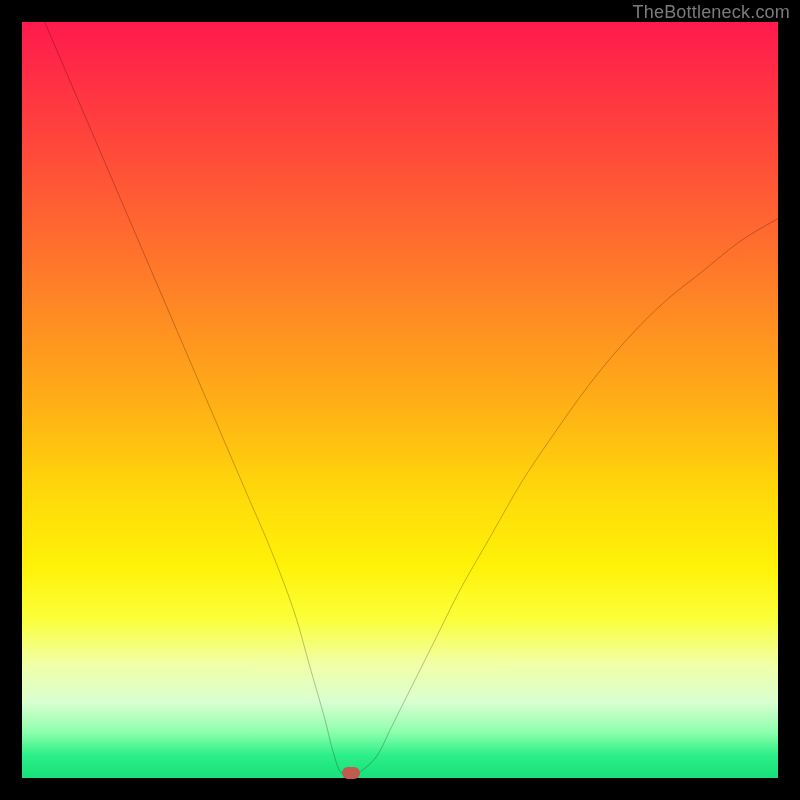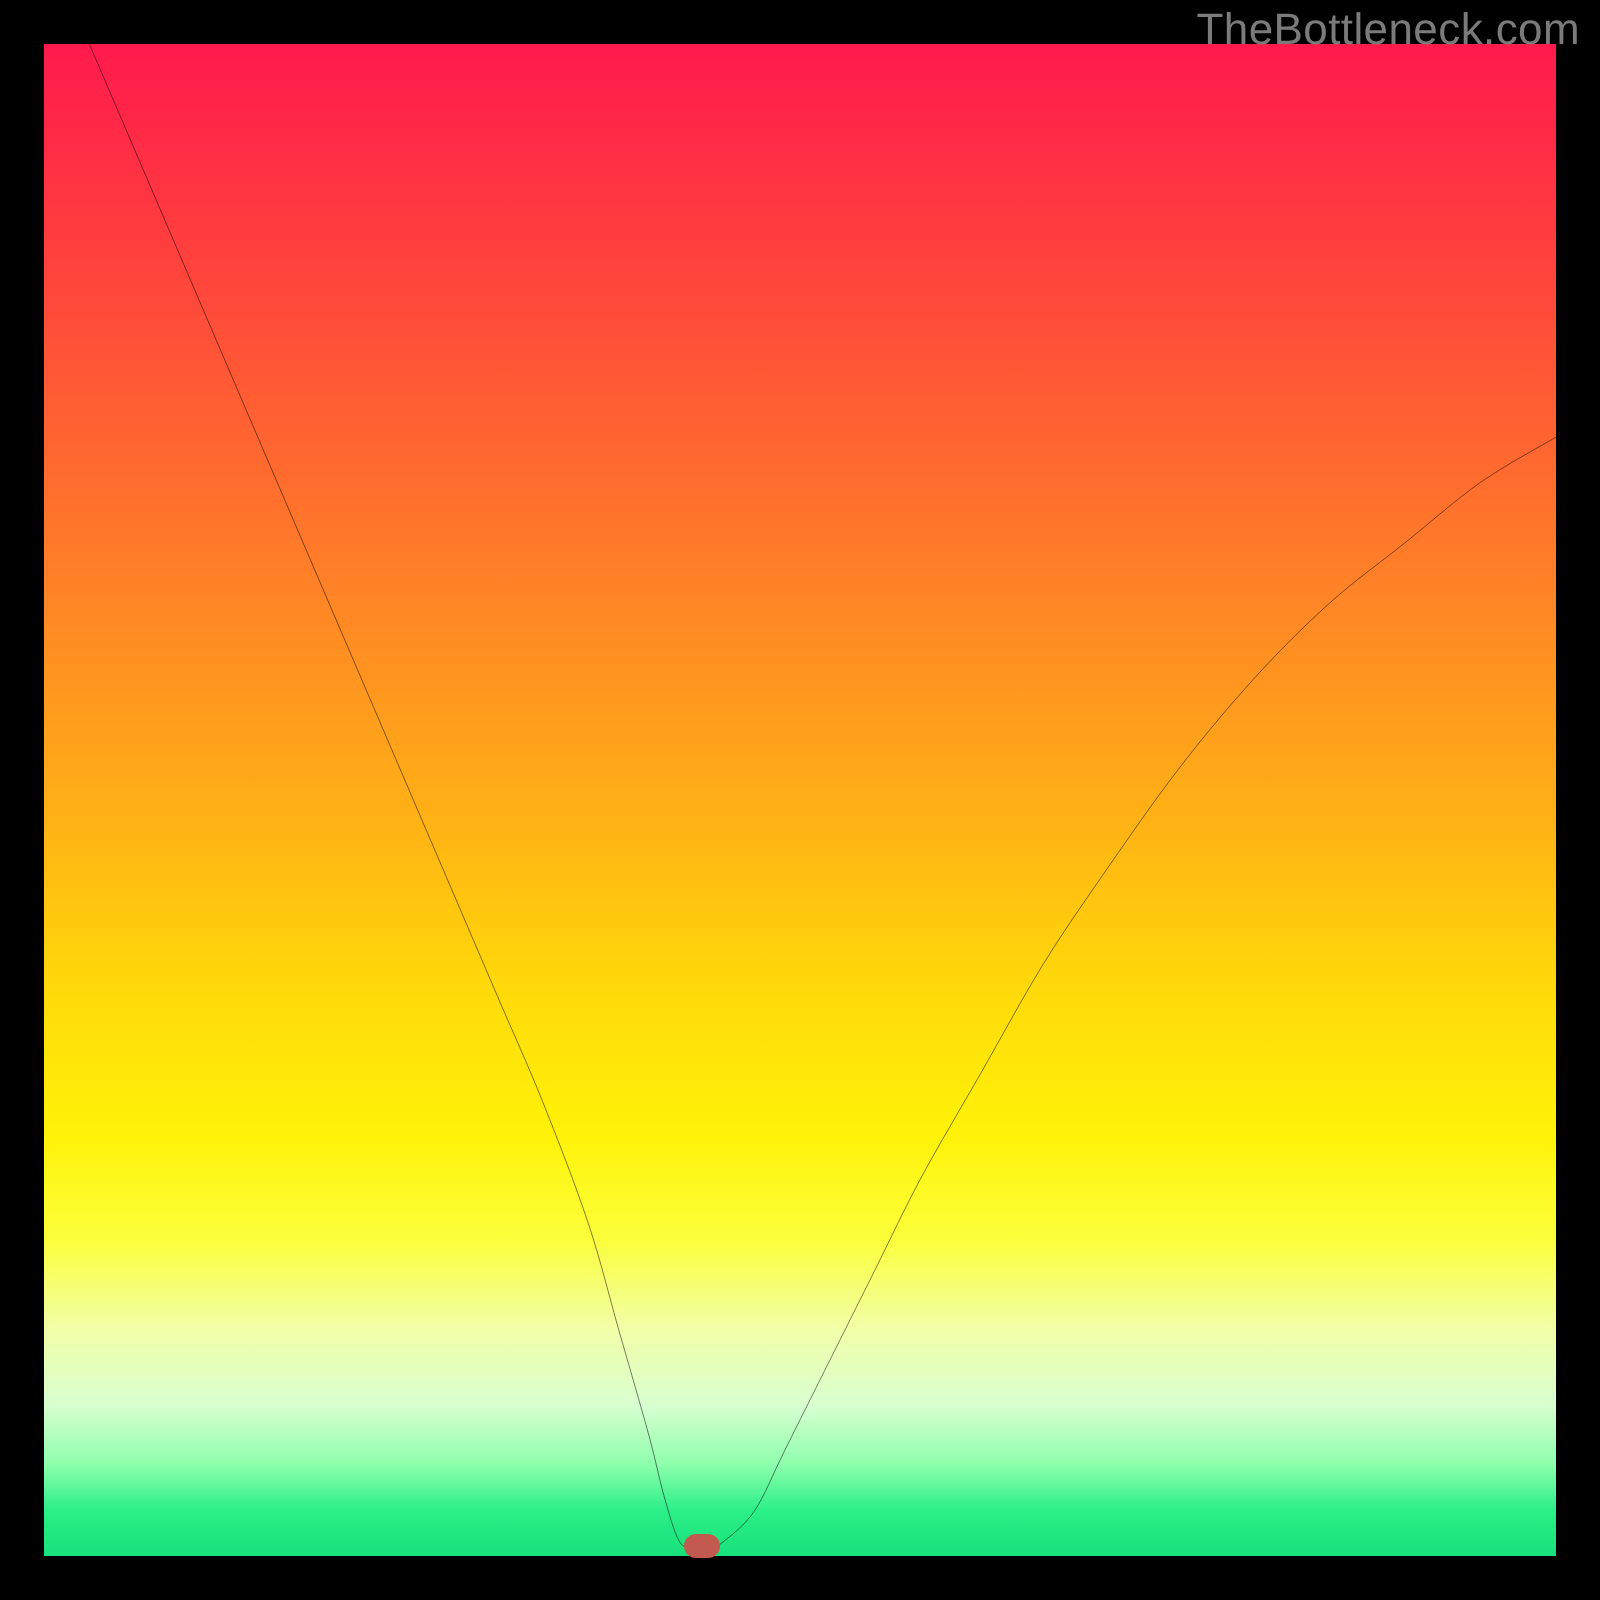--- a/index.html
+++ b/index.html
@@ -35,21 +35,21 @@
       #d9ffd0 90%,
       #8cffac 94%,
       #2bef87 97%,
       #18e07a 100%);
   }
   .watermark {
     position: absolute;
     top: 2px;
     right: 10px;
     color: #7b7b7b;
-    font-size: 22px;
+    font-size: 18px;
     font-weight: 400;
     letter-spacing: 0.2px;
     user-select: none;
   }
   svg.curve {
     position: absolute;
     inset: 0;
     width: 100%;
     height: 100%;
   }

